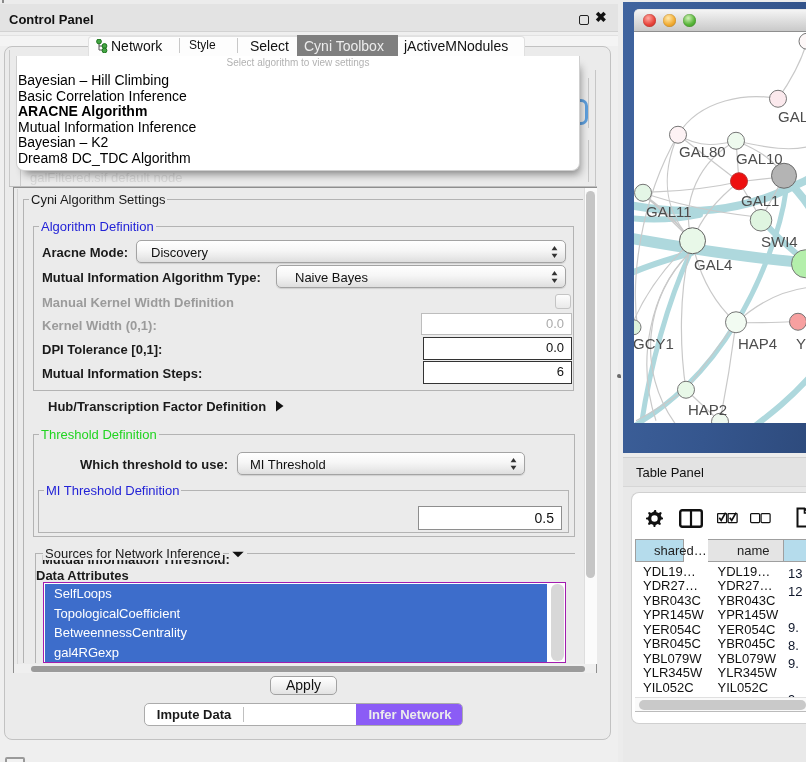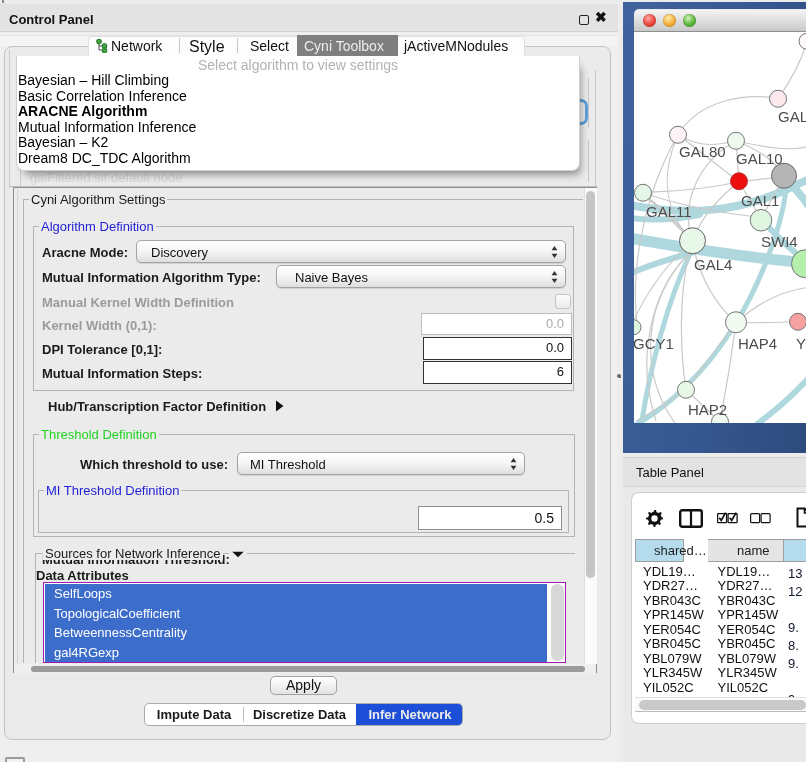--- a/index.html
+++ b/index.html
@@ -35,21 +35,21 @@
 <div class="abs" style="left:4px;top:46px;width:607px;height:694px;border:1.5px solid #c2c2c2;border-radius:8px;background:#ebebeb;"></div>
 <div class="abs" style="left:88px;top:36px;width:437px;height:20px;background:#fdfdfd;border:1px solid #e0e0e0;border-bottom:none;border-radius:4px 4px 0 0;"></div>
 <svg class="abs" style="left:96px;top:39px;" width="12" height="14" viewBox="0 0 12 14">
   <path d="M3 3 L3 11 M3 7 L8 7 M3 11 L8 11" stroke="#555" stroke-width="1" fill="none"></path>
   <circle cx="3" cy="2.5" r="2.4" fill="#44a544" stroke="#1c741c"></circle>
   <circle cx="8.5" cy="7" r="2.4" fill="#44a544" stroke="#1c741c"></circle>
   <circle cx="8.5" cy="11.5" r="2.4" fill="#44a544" stroke="#1c741c"></circle>
 </svg>
 <div class="abs" style="left:111px;top:38px;font-size:14px;color:#111;">Network</div>
 <div class="abs" style="left:179px;top:38px;width:1px;height:15px;background:#c8c8c8;"></div>
-<div class="abs" style="left:189px;top:38px;font-size:16px;color:#111;">Style</div>
+<div class="abs" style="left:189px;top:38px;font-size:12px;color:#111;">Style</div>
 <div class="abs" style="left:237px;top:38px;width:1px;height:15px;background:#c8c8c8;"></div>
 <div class="abs" style="left:250px;top:38px;font-size:14px;color:#111;">Select</div>
 <div class="abs" style="left:297px;top:35px;width:101px;height:21px;background:#7f7f7f;"></div>
 <div class="abs" style="left:304px;top:38px;font-size:14px;color:#ececec;">Cyni Toolbox</div>
 <div class="abs" style="left:404px;top:38px;font-size:14px;color:#111;">jActiveMNodules</div>
 
 <div class="abs" style="left:566px;top:99px;width:22px;height:26px;border:3px solid #5e9fdd;border-radius:7px;"></div>
 <div class="abs" style="left:595px;top:70px;width:1px;height:116px;background:#c6c6c6;"></div>
 <div class="abs" style="left:588px;top:78px;width:1px;height:50px;background:#c6c6c6;"></div>
 <div class="abs" style="left:588px;top:140px;width:1px;height:42px;background:#c6c6c6;"></div>
@@ -136,33 +136,32 @@
 <div class="abs" style="left:584px;top:188px;width:12.5px;height:476px;background:#fbfbfb;border-left:1px solid #dedede;"></div>
 <div class="abs" style="left:585.5px;top:191px;width:9px;height:387px;background:#c5c5c5;border-radius:4.5px;"></div>
 <div class="abs" style="left:14px;top:664px;width:582px;height:8.5px;background:#efefef;"></div>
 <div class="abs" style="left:31px;top:665.5px;width:554px;height:6px;background:#9b9b9b;border-radius:3px;"></div>
 
 <div class="abs" style="left:270px;top:676px;width:67px;height:19px;border:1px solid #a2a2a2;border-radius:5px;background:linear-gradient(#ffffff,#f2f2f2 50%,#e2e2e2);font-size:14px;color:#111;text-align:center;line-height:17px;">Apply</div>
 
 <div class="abs" style="left:144px;top:703px;width:319px;height:23px;border:1px solid #ababab;border-radius:5px;background:#fff;overflow:hidden;">
   <div style="position:absolute;left:0;top:0;width:98px;height:23px;font-size:13px;font-weight:bold;color:#1a1a1a;text-align:center;line-height:21px;">Impute Data</div>
   <div style="position:absolute;left:98px;top:3px;width:1px;height:15px;background:#c0c0c0;"></div>
-  <div style="position:absolute;left:98px;top:0;width:113px;height:23px;font-size:13px;font-weight:bold;color:#1a1a1a;text-align:center;line-height:21px;">Discretize Data</div>
-  <div style="position:absolute;left:211px;top:0;width:108px;height:23px;background:#1d4ed8;font-size:13px;font-weight:bold;color:#ececec;text-align:center;line-height:21px;">Infer Network</div>
+  <div style="position:absolute;left:211px;top:0;width:108px;height:23px;background:#8b5cf6;font-size:13px;font-weight:bold;color:#ececec;text-align:center;line-height:21px;">Infer Network</div>
 </div>
 
 <div class="abs" style="left:5px;top:757px;width:20px;height:16px;border:2px solid #9a9a9a;border-radius:2px;background:#f2f2f2;"></div>
 
 <div class="abs" style="left:8.5px;top:50px;width:1px;height:136px;background:#c9c9c9;"></div>
 <div class="abs" style="left:20px;top:160px;width:1px;height:26px;background:#cccccc;"></div>
 <div class="abs" style="left:8.5px;top:185.5px;width:588px;height:1px;background:#bebebe;"></div>
 <div class="abs" style="left:30px;top:170px;font-size:13px;color:#d6d6d6;">galFiltered.sif default node</div>
 
 <div class="abs" style="left:16px;top:56px;width:564px;height:115px;background:#fff;border:1px solid #cfcfcf;border-top:none;border-radius:0 0 8px 8px;box-shadow:4px 7px 9px -4px rgba(0,0,0,0.45);"></div>
-<div class="abs" style="left:16px;top:57px;width:564px;text-align:center;font-size:14px;color:#b2b2b2;">Select algorithm to view settings</div>
+<div class="abs" style="left:16px;top:57px;width:564px;text-align:center;font-size:10px;color:#b2b2b2;">Select algorithm to view settings</div>
 <div class="abs" style="left:18px;top:73px;font-size:14px;color:#000;line-height:15.6px;white-space:nowrap;">Bayesian – Hill Climbing<br>Basic Correlation Inference<br><b>ARACNE Algorithm</b><br>Mutual Information Inference<br>Bayesian – K2<br>Dream8 DC_TDC Algorithm</div>
 
 <div class="abs" style="left:617px;top:374px;width:4px;height:4px;background:#6a6a6a;border-radius:2px 2px 0 2px;"></div>
 
 <div class="abs" style="left:623px;top:2px;width:183px;height:451px;background:linear-gradient(100deg,#40649f, #35568e 60%, #2e4b7d);"></div>
 
 <div class="abs" style="left:634px;top:9px;width:172px;height:22.5px;background:linear-gradient(#f4f4f4,#c9c9c9);border-top:1px solid #e8e8e8;border-bottom:1px solid #8f8f8f;border-radius:5px 0 0 0;"></div>
 <div class="abs" style="left:643px;top:13.5px;width:13px;height:13px;border-radius:50%;background:radial-gradient(circle at 40% 32%, #ffa9a2, #e8453c 55%, #ba2a22);box-shadow:inset 0 0 1px #902520;"></div>
 <div class="abs" style="left:663px;top:13.5px;width:13px;height:13px;border-radius:50%;background:radial-gradient(circle at 40% 32%, #ffe9ad, #f2ad35 55%, #c8841c);box-shadow:inset 0 0 1px #9a6c18;"></div>
 <div class="abs" style="left:683px;top:13.5px;width:13px;height:13px;border-radius:50%;background:radial-gradient(circle at 40% 32%, #d2f2b8, #58b53a 55%, #3c8f24);box-shadow:inset 0 0 1px #336e20;"></div>

